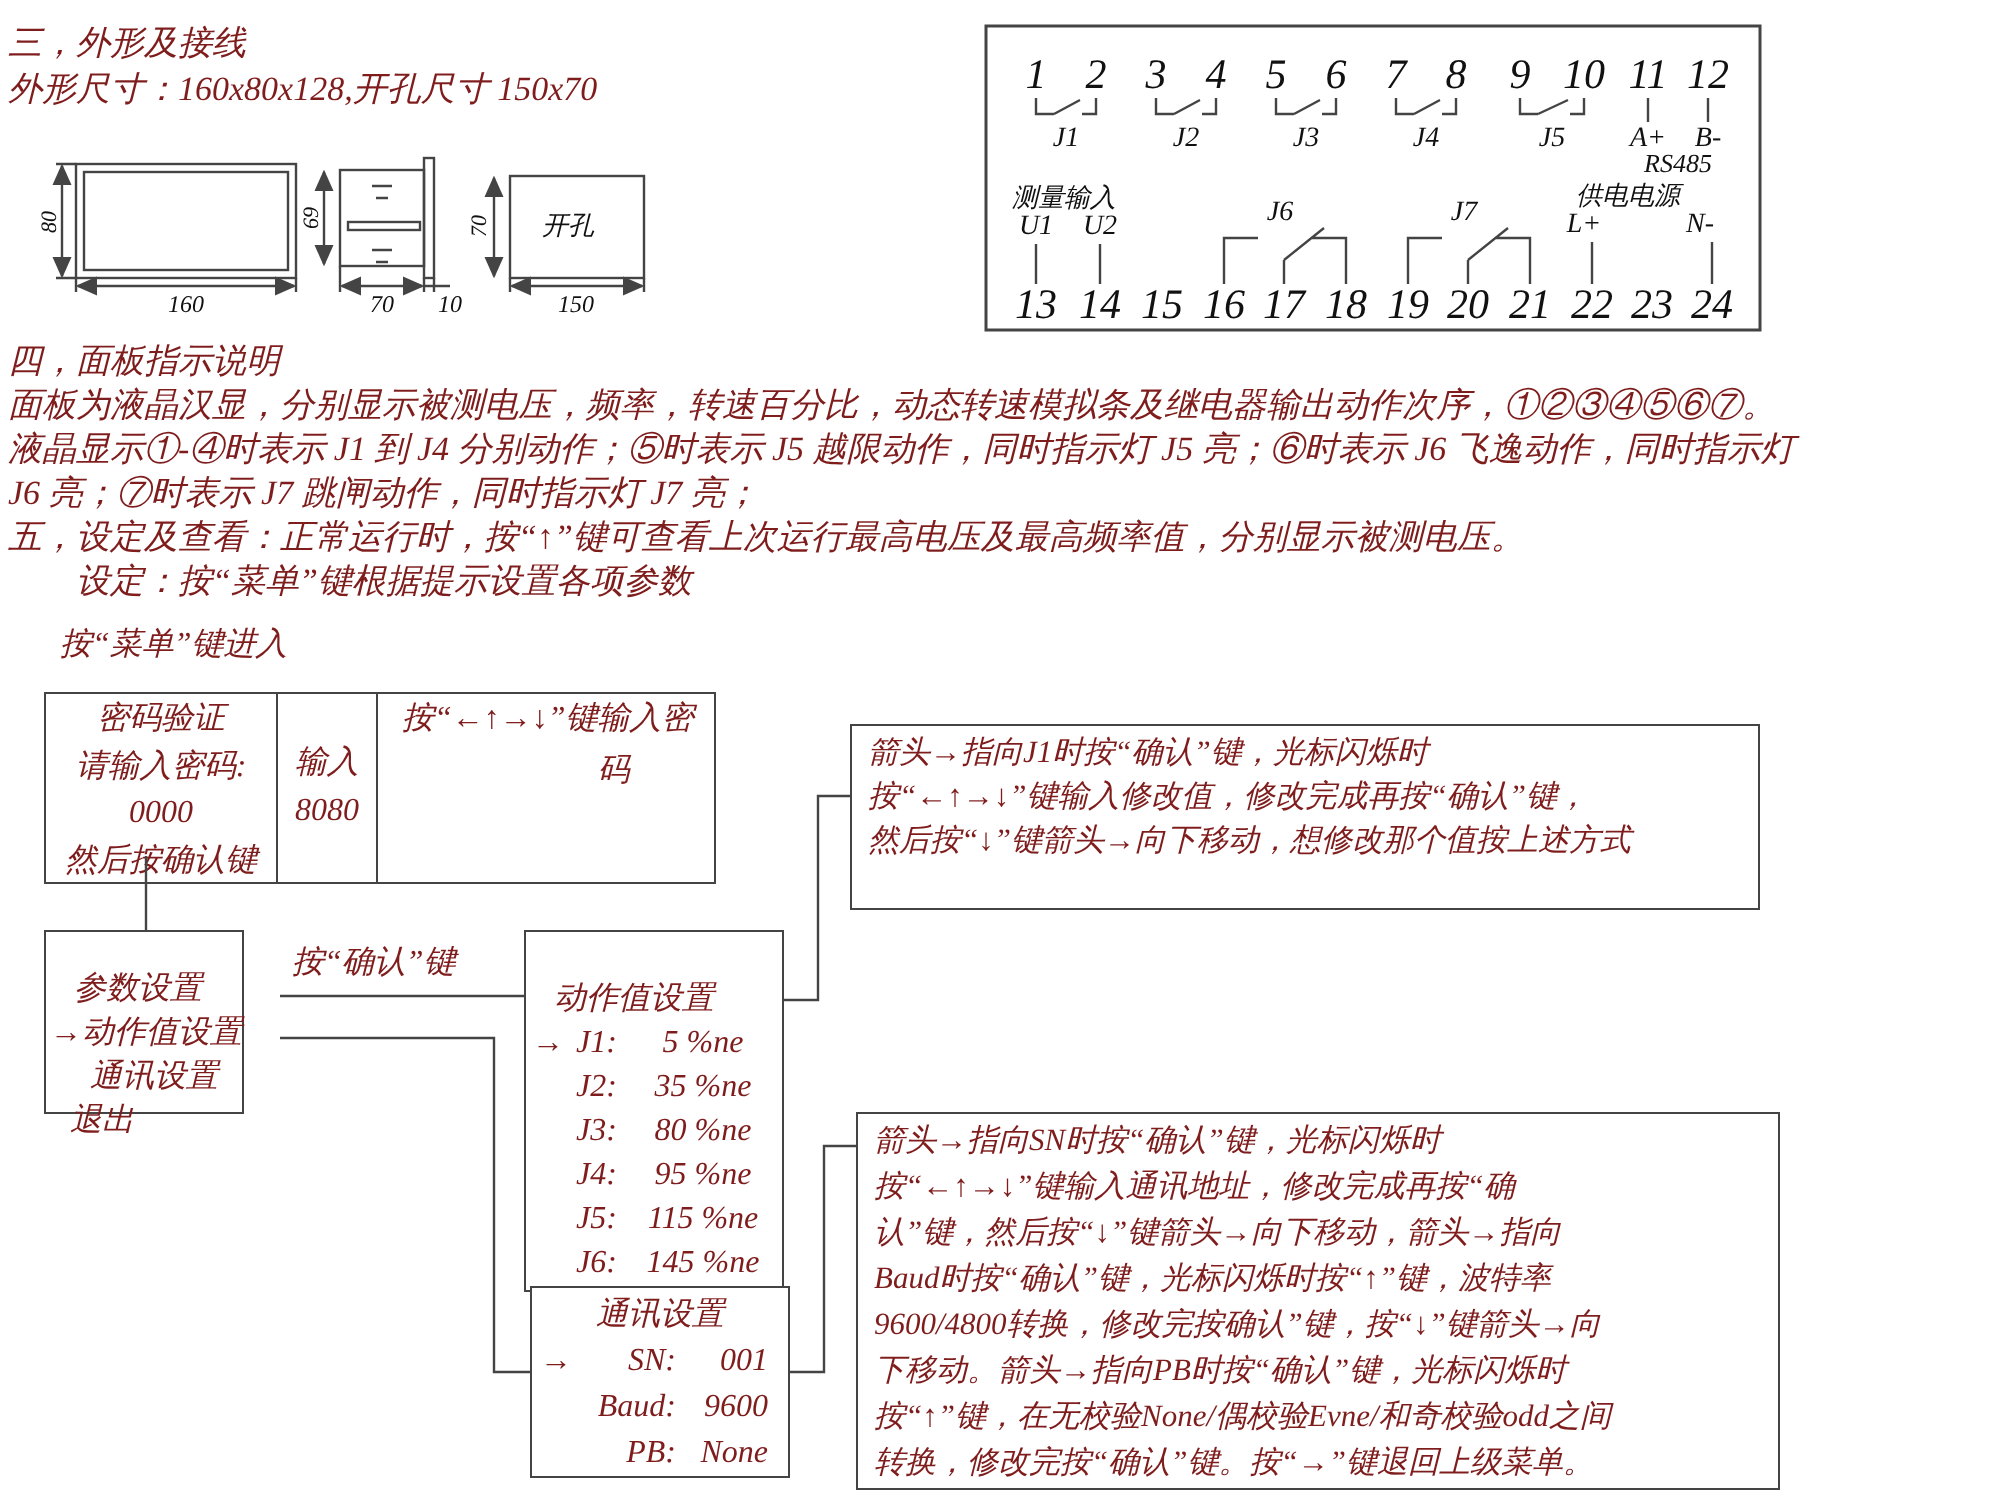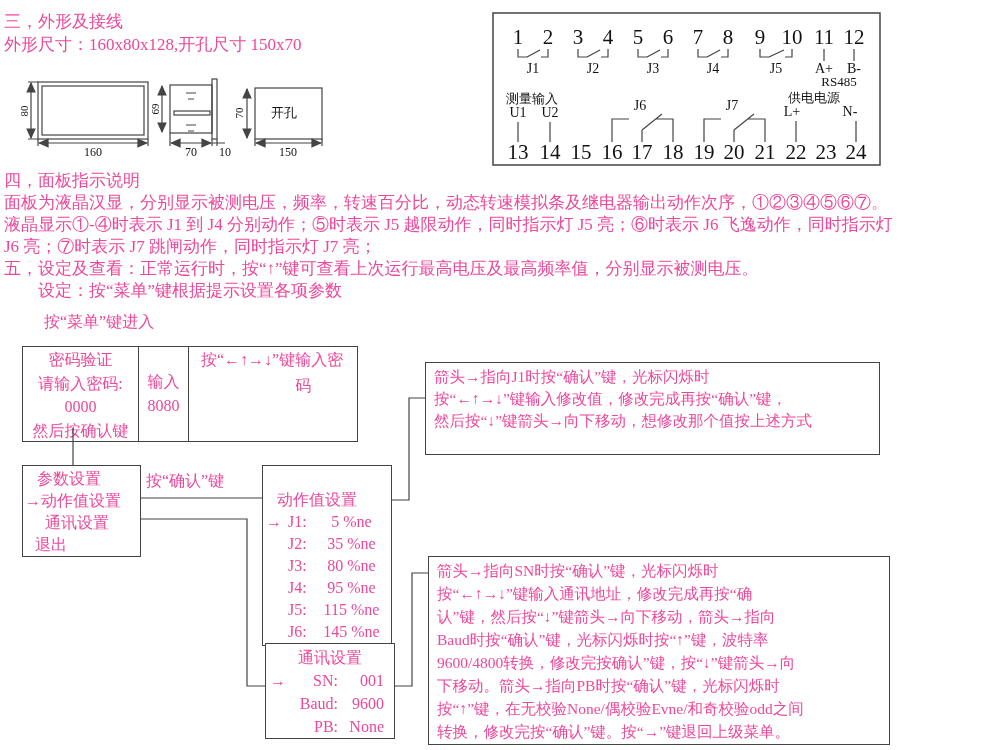--- a/index.html
+++ b/index.html
@@ -1,17 +1,17 @@
 <!DOCTYPE html>
 <html><head>
 <meta charset="utf-8">
 <style>
   html,body{margin:0;padding:0;background:#fff;}
   #page{position:relative;width:997px;height:750px;background:#ffffff;overflow:hidden;
-        font-family:"Liberation Serif","DejaVu Serif",serif;color:#ec4899;}
+        font-family:"Liberation Serif","DejaVu Serif",serif;color:#7f1d1d;font-style:italic;}
   .abs{position:absolute;}
   .nowrap{white-space:nowrap;}
 
   
   #intro{left:4px;top:10px;font-size:17px;line-height:23px;}
 
   
   #body-text{left:4px;top:170px;width:992px;font-size:17px;line-height:22px;}
   #body-text div{white-space:nowrap;}
   .indent{padding-left:34px;}
@@ -22,21 +22,21 @@
   .box-rect{stroke:#444;stroke-width:1.5;fill:none;}
   svg text{fill:#111;font-family:"Liberation Serif","DejaVu Serif",serif;}
 
   
   .fbox{position:absolute;border:1.5px solid #444;background:#fff;font-size:16px;box-sizing:border-box;}
   #pwd-box{left:22px;top:332px;width:336px;height:96px;display:flex;margin-top:14px;}
   #pwd-c1{width:116px;border-right:1.5px solid #444;text-align:center;line-height:23.5px;padding-top:1px;box-sizing:border-box;}
   #pwd-c2{width:50px;border-right:1.5px solid #444;display:flex;flex-direction:column;justify-content:center;text-align:center;line-height:24px;box-sizing:border-box;}
   #pwd-c3{flex:1;display:flex;flex-direction:row;justify-content:center;padding-left:12px;line-height:26px;box-sizing:border-box;}
 
-  #menu-box{left:22px;top:465px;width:119px;height:92px;line-height:22px;padding-top:2px;}
+  #menu-box{left:22px;top:465px;width:100px;height:92px;line-height:22px;padding-top:18px;}
   #menu-box div:nth-child(1){padding-left:14px;}
   #menu-box div:nth-child(2){padding-left:2px;}
   #menu-box div:nth-child(3){padding-left:22px;}
   #menu-box div:nth-child(4){padding-left:12px;}
 
   #action-box{left:262px;top:465px;width:130px;height:181px;line-height:22px;padding-top:2px;}
   #action-box .title{padding-left:14px;margin-top:21px;}
   .ab-row{display:flex;padding-right:8px;}
   .ab-arrow{width:22px;text-align:left;padding-left:3px;}
   .ab-name{width:32px;}
@@ -177,21 +177,21 @@
 
   <div class="abs" id="body-text">
     <div>四，面板指示说明</div>
     <div>面板为液晶汉显，分别显示被测电压，频率，转速百分比，动态转速模拟条及继电器输出动作次序，①②③④⑤⑥⑦。</div>
     <div>液晶显示①-④时表示 J1 到 J4 分别动作；⑤时表示 J5 越限动作，同时指示灯 J5 亮；⑥时表示 J6 飞逸动作，同时指示灯</div>
     <div>J6 亮；⑦时表示 J7 跳闸动作，同时指示灯 J7 亮；</div>
     <div>五，设定及查看：正常运行时，按“↑”键可查看上次运行最高电压及最高频率值，分别显示被测电压。</div>
     <div class="indent">设定：按“菜单”键根据提示设置各项参数</div>
   </div>
 
-  <div class="flabel" style="left:44px;top:312px;">按“菜单”键进入</div>
+  <div class="flabel" style="left:30px;top:312px;">按“菜单”键进入</div>
 
   <div class="fbox" id="pwd-box">
     <div id="pwd-c1">
       <div>密码验证</div>
       <div>请输入密码:</div>
       <div>0000</div>
       <div>然后按确认键</div>
     </div>
     <div id="pwd-c2">
       <div>输入</div>

